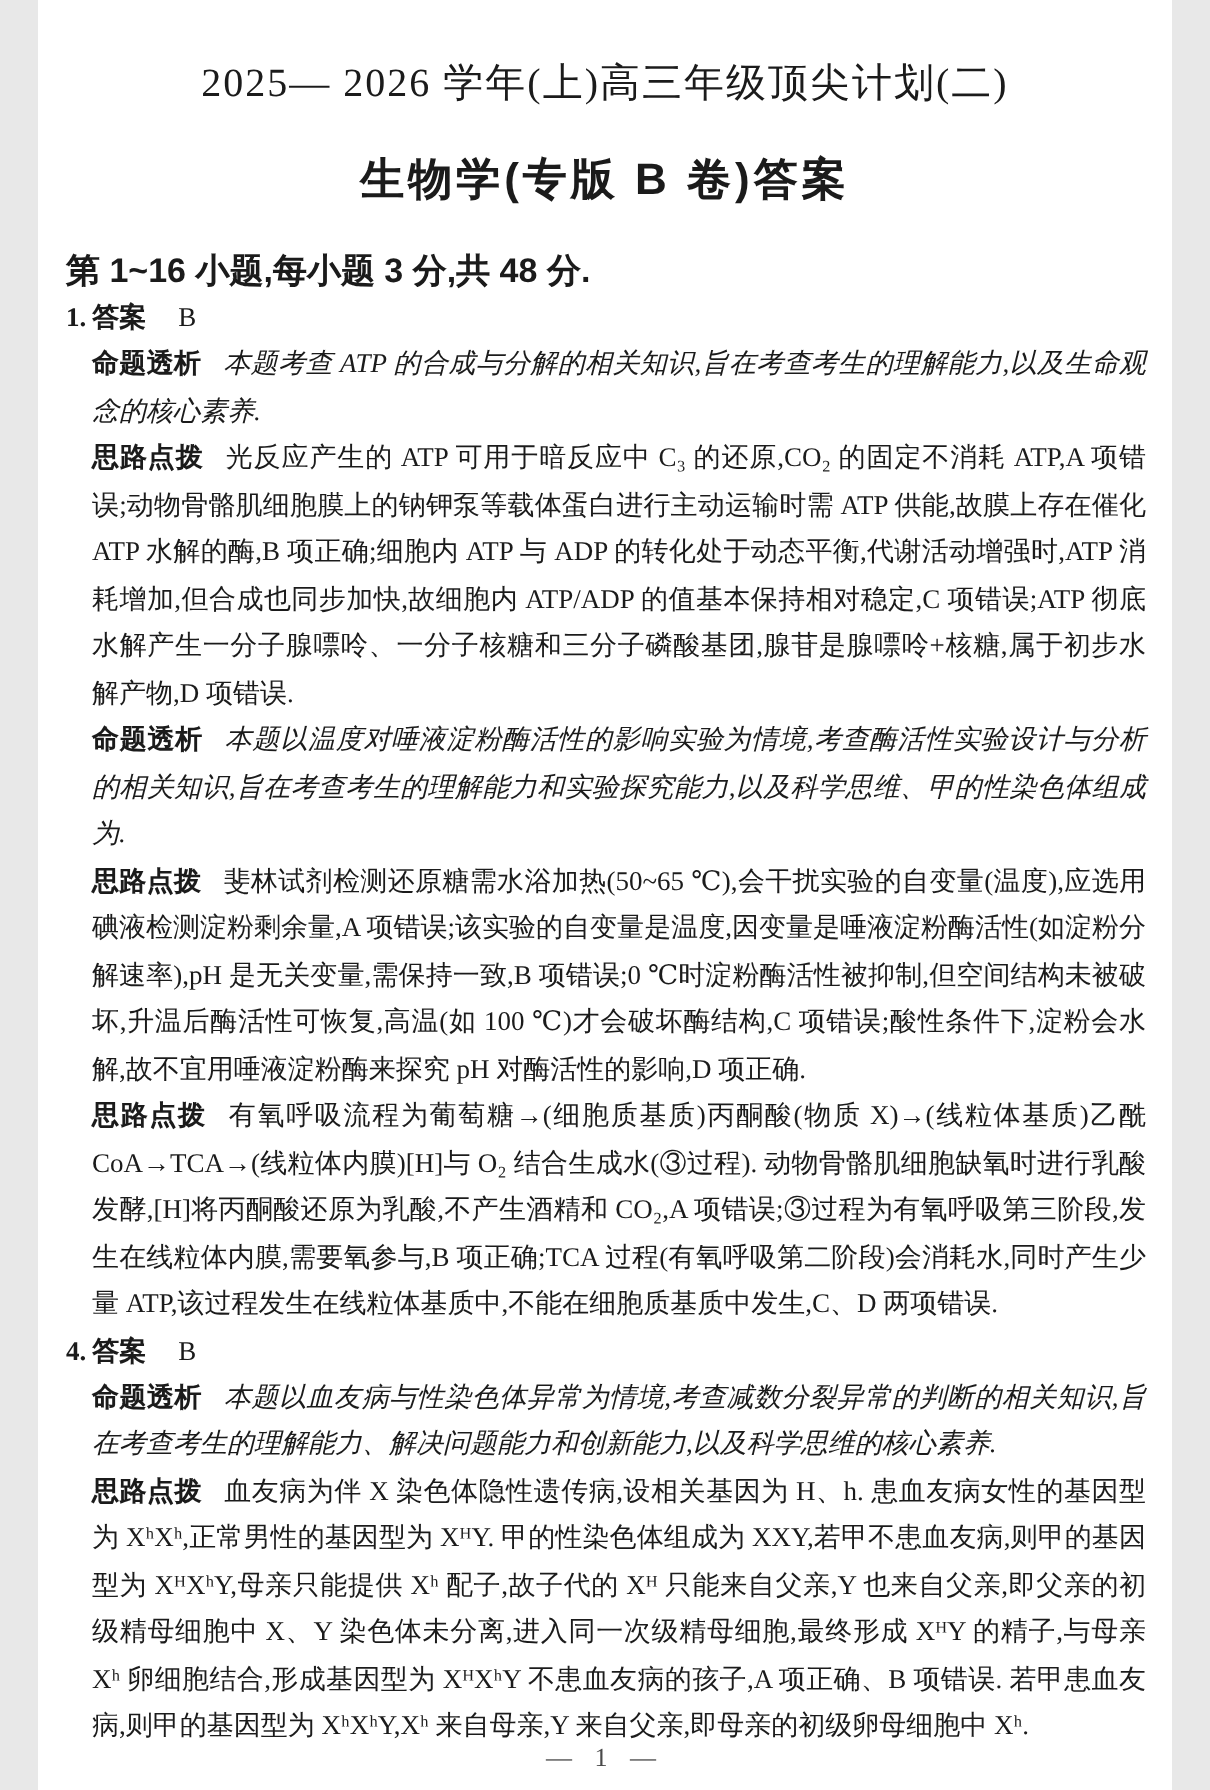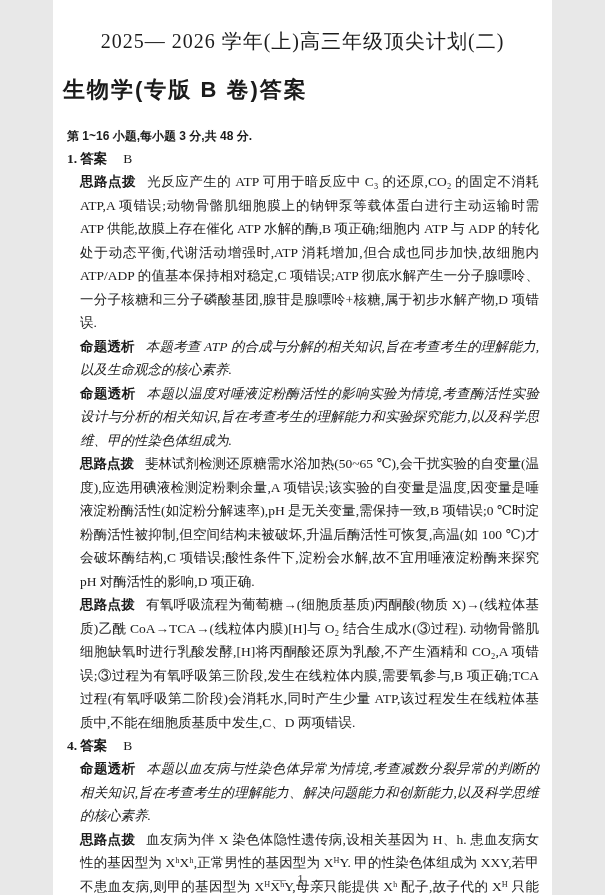--- a/index.html
+++ b/index.html
@@ -2,47 +2,47 @@
 <html><head>
 <meta charset="utf-8">
 <style>
   html, body {
     margin: 0;
     padding: 0;
     background: #e8e8e8;
   }
   .page {
     position: relative;
-    width: 499px;
+    width: 567px;
     height: 895px;
     margin: 0 auto;
     background: #ffffff;
     color: #1b1b1b;
     font-family: "Liberation Serif", "DejaVu Serif", serif;
     overflow: hidden;
   }
   .title-main {
     margin: 28px 10px 0 10px;
     text-align: center;
     font-size: 20px;
     font-weight: normal;
     letter-spacing: 1px;
     font-family: "Liberation Serif", "DejaVu Serif", serif;
   }
   .title-sub {
     margin: 20px 10px 0 10px;
-    text-align: left;
+    text-align: center;
     font-size: 22px;
     font-weight: bold;
     letter-spacing: 2px;
     font-family: "Liberation Sans", "DejaVu Sans", sans-serif;
   }
   .section-note {
     margin: 20px 13px 0 14px;
-    font-size: 12px;
+    font-size: 17px;
     font-weight: bold;
     line-height: 22px;
     font-family: "Liberation Sans", "DejaVu Sans", sans-serif;
   }
   .q { margin: 0; }
   .ans-line {
     margin: 0 13px 0 14px;
     font-size: 13.5px;
     line-height: 23px;
     white-space: nowrap;
@@ -93,22 +93,22 @@
 
 <div class="page">
 
   <h1 class="title-main">2025— 2026 学年(上)高三年级顶尖计划(二)</h1>
   <h2 class="title-sub">生物学(专版 B 卷)答案</h2>
 
   <p class="section-note">第 1~16 小题,每小题 3 分,共 48 分.</p>
 
   <div class="q">
     <p class="ans-line"><span class="qnum">1.</span><span class="ans-label">答案</span><span class="ans-val">B</span></p>
+    <p class="para"><span class="plabel">命题透析</span><span class="kai">本题考查 ATP 的合成与分解的相关知识,旨在考查考生的理解能力,以及生命观念的核心素养.</span></p>
     <p class="para"><span class="plabel">思路点拨</span><span class="song">光反应产生的 ATP 可用于暗反应中 C₃ 的还原,CO₂ 的固定不消耗 ATP,A 项错误;动物骨骼肌细胞膜上的钠钾泵等载体蛋白进行主动运输时需 ATP 供能,故膜上存在催化 ATP 水解的酶,B 项正确;细胞内 ATP 与 ADP 的转化处于动态平衡,代谢活动增强时,ATP 消耗增加,但合成也同步加快,故细胞内 ATP/ADP 的值基本保持相对稳定,C 项错误;ATP 彻底水解产生一分子腺嘌呤、一分子核糖和三分子磷酸基团,腺苷是腺嘌呤+核糖,属于初步水解产物,D 项错误.</span></p>
-    <p class="para"><span class="plabel">命题透析</span><span class="kai">本题考查 ATP 的合成与分解的相关知识,旨在考查考生的理解能力,以及生命观念的核心素养.</span></p>
   </div>
 
   <div class="q">
     <p class="para"><span class="plabel">命题透析</span><span class="kai">本题以温度对唾液淀粉酶活性的影响实验为情境,考查酶活性实验设计与分析的相关知识,旨在考查考生的理解能力和实验探究能力,以及科学思维、甲的性染色体组成为.</span></p>
     <p class="para"><span class="plabel">思路点拨</span><span class="song">斐林试剂检测还原糖需水浴加热(50~65 ℃),会干扰实验的自变量(温度),应选用碘液检测淀粉剩余量,A 项错误;该实验的自变量是温度,因变量是唾液淀粉酶活性(如淀粉分解速率),pH 是无关变量,需保持一致,B 项错误;0 ℃时淀粉酶活性被抑制,但空间结构未被破坏,升温后酶活性可恢复,高温(如 100 ℃)才会破坏酶结构,C 项错误;酸性条件下,淀粉会水解,故不宜用唾液淀粉酶来探究 pH 对酶活性的影响,D 项正确.</span></p>
   </div>
 
   <div class="q">
     <p class="para"><span class="plabel">思路点拨</span><span class="song">有氧呼吸流程为葡萄糖→(细胞质基质)丙酮酸(物质 X)→(线粒体基质)乙酰 CoA→TCA→(线粒体内膜)[H]与 O₂ 结合生成水(③过程).  动物骨骼肌细胞缺氧时进行乳酸发酵,[H]将丙酮酸还原为乳酸,不产生酒精和 CO₂,A 项错误;③过程为有氧呼吸第三阶段,发生在线粒体内膜,需要氧参与,B 项正确;TCA 过程(有氧呼吸第二阶段)会消耗水,同时产生少量 ATP,该过程发生在线粒体基质中,不能在细胞质基质中发生,C、D 两项错误.</span></p>
   </div>

